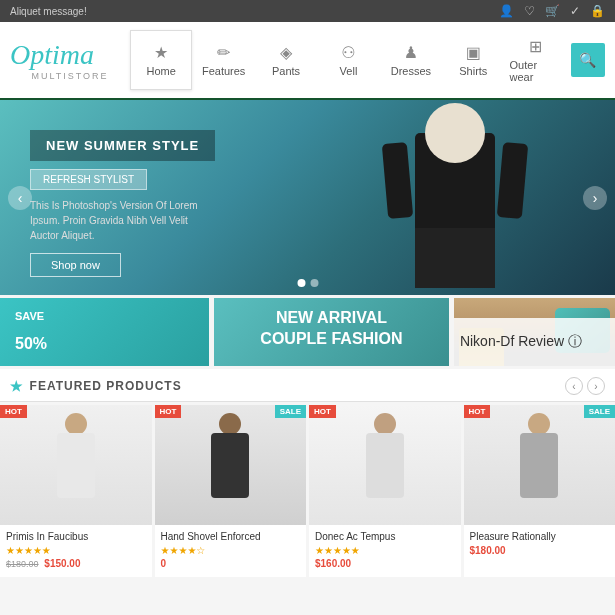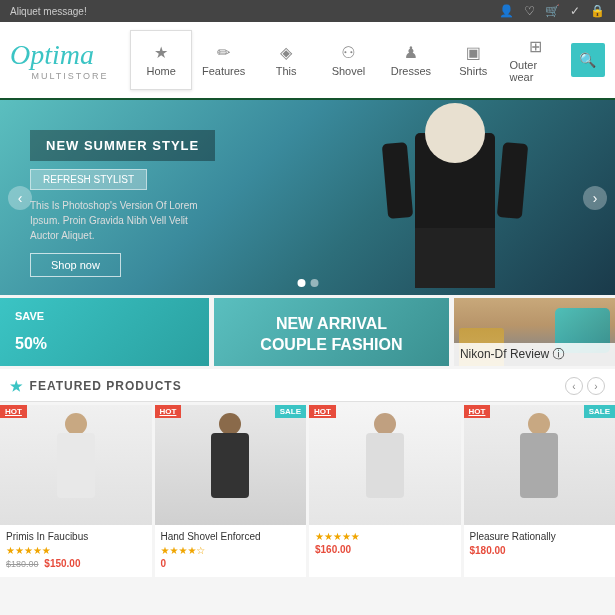--- a/index.html
+++ b/index.html
@@ -161,21 +161,21 @@
       flex-direction: column;
       justify-content: center;
     }
     .promo-save .save-text { color: #fff; font-size: 11px; font-weight: bold; }
     .promo-save .save-percent { color: #fff; font-size: 32px; font-weight: bold; line-height: 1; }
     .promo-save .save-percent span { font-size: 16px; }
     .promo-couple {
       flex: 1.2;
       background: linear-gradient(135deg, #5abfbf, #3a9090);
       display: flex;
-      align-items: flex-end;
+      align-items: flex-start;
       justify-content: center;
       padding: 10px;
       position: relative;
     }
     .promo-couple-text { color: #fff; font-size: 16px; font-weight: bold; text-align: center; line-height: 1.3; }
     .promo-nikon {
       flex: 0.9;
       background: #ccc;
       position: relative;
       overflow: hidden;
@@ -184,22 +184,22 @@
     }
     .promo-nikon-bg {
       position: absolute;
       top: 0; left: 0; right: 0; bottom: 0;
       background: linear-gradient(to bottom, #c8a87a 0%, #b8956a 40%, #888 80%);
     }
     .promo-nikon-label {
       position: relative;
       z-index: 1;
       background: rgba(255,255,255,0.85);
-      padding: 3px 6px;
-      font-size: 12px;
+      padding: 15px 6px;
+      font-size: 14px;
       color: #333;
       width: 100%;
     }
 
     
     .featured-header {
       display: flex;
       align-items: center;
       justify-content: space-between;
       padding: 8px 10px 6px;
@@ -250,21 +250,21 @@
     }
     .product-badge {
       position: absolute;
       top: 0; left: 0;
       padding: 2px 5px;
       font-size: 8px;
       font-weight: bold;
       color: #fff;
       z-index: 2;
     }
-    .badge-hot { background: #e74c3c; text-decoration: underline; }
+    .badge-hot { background: #e74c3c; }
     .badge-sale { background: #3bc4c4; }
     .product-info { padding: 6px 6px 8px; }
     .product-name { font-size: 10px; color: #333; margin-bottom: 3px; }
     .product-stars { color: #f0a500; font-size: 10px; margin-bottom: 2px; }
     .product-price { font-size: 10px; }
     .price-old { color: #999; text-decoration: line-through; margin-right: 3px; font-size: 9px; }
     .price-new { color: #e74c3c; font-weight: bold; }
 
     
     .fig-1 { background: linear-gradient(to bottom, #f0f0f0 0%, #e0e0e0 100%); display:flex; align-items:center; justify-content:center; }
@@ -306,25 +306,25 @@
     <a class="nav-item active">
       <span class="nav-icon">★</span>
       <span>Home</span>
     </a>
     <a class="nav-item">
       <span class="nav-icon">✏</span>
       <span>Features</span>
     </a>
     <a class="nav-item">
       <span class="nav-icon">◈</span>
-      <span>This</span>
+      <span>Pants</span>
     </a>
     <a class="nav-item">
       <span class="nav-icon">⚇</span>
-      <span>Shovel</span>
+      <span>Vell</span>
     </a>
     <a class="nav-item">
       <span class="nav-icon">♟</span>
       <span>Dresses</span>
     </a>
     <a class="nav-item">
       <span class="nav-icon">▣</span>
       <span>Shirts</span>
     </a>
     <a class="nav-item">
@@ -442,20 +442,21 @@
 
   <div class="product-card">
     <div class="product-img fig-3">
       <span class="product-badge badge-hot">HOT</span>
       <div class="person-silhouette">
         <div class="ps-head" style="background:#c0a080;"></div>
         <div class="ps-body" style="background:#ddd;"></div>
       </div>
     </div>
     <div class="product-info">
+      <div class="product-name">Donec Ac Tempus</div>
       <div class="product-stars">★★★★★</div>
       <div class="product-price">
         <span class="price-new">$160.00</span>
       </div>
     </div>
   </div>
 
   <div class="product-card">
     <div class="product-img fig-4">
       <span class="product-badge badge-hot">HOT</span>

